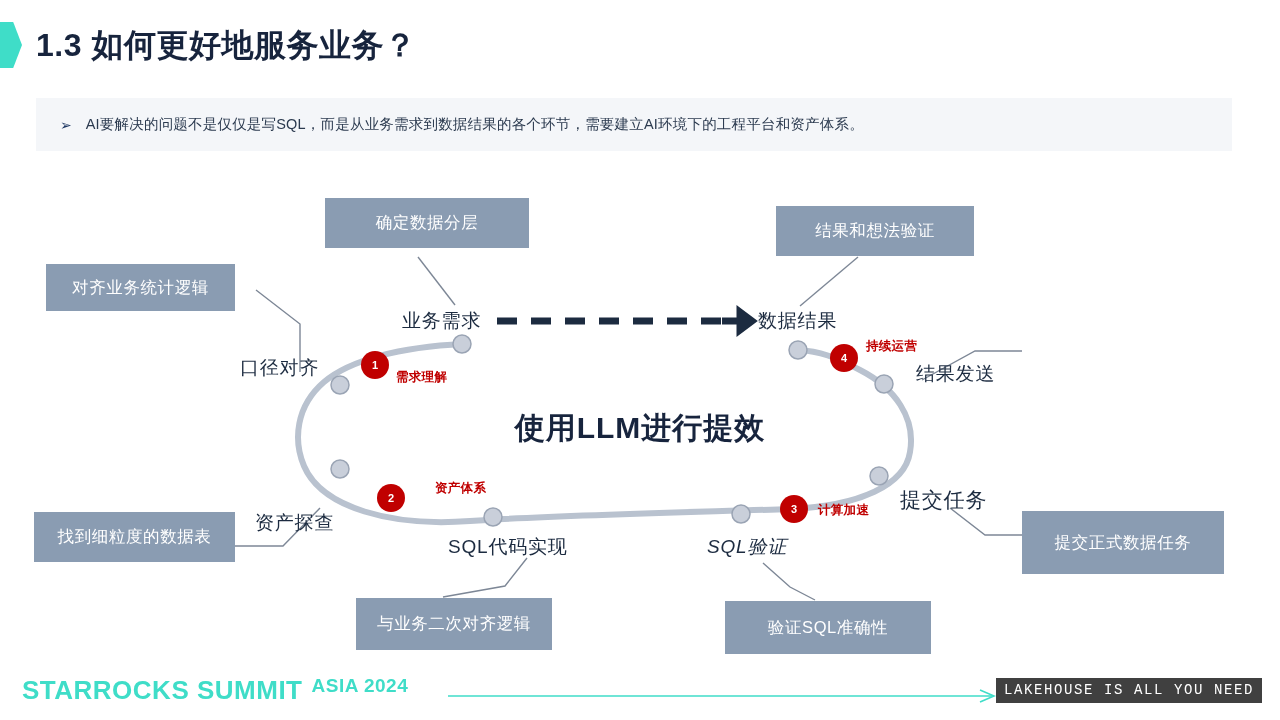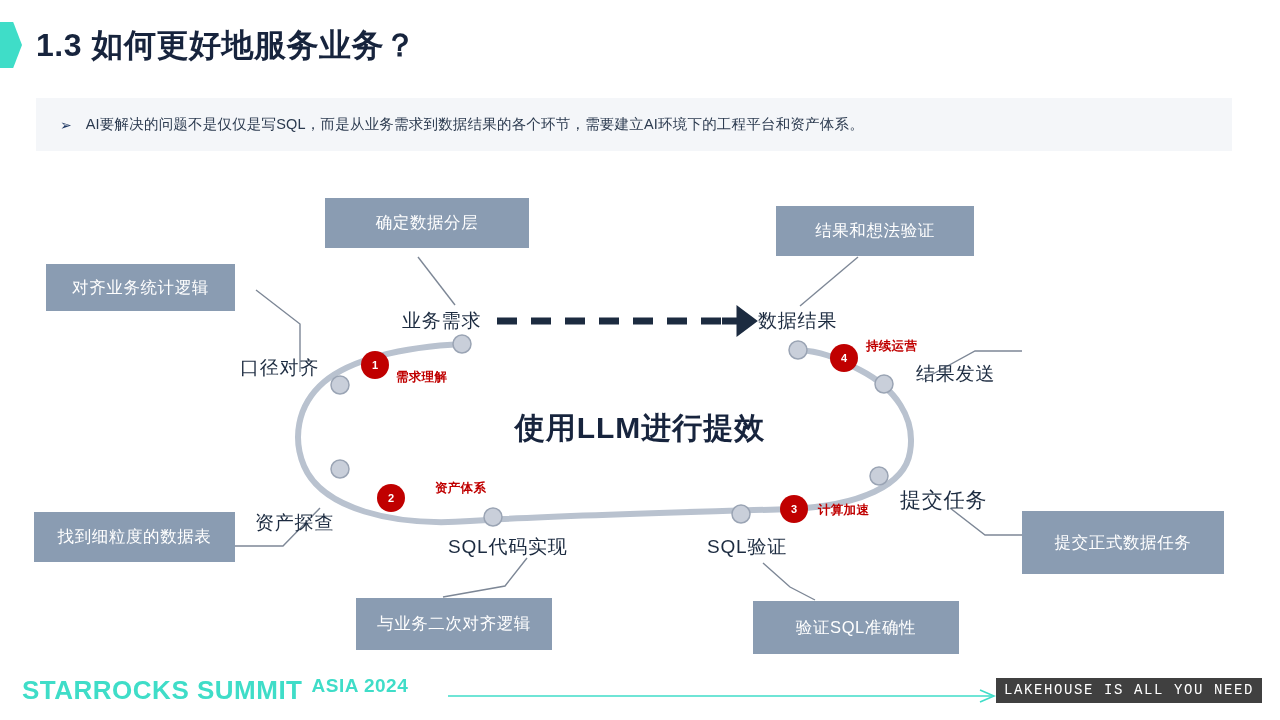--- a/index.html
+++ b/index.html
@@ -228,35 +228,35 @@
 
   <div class="callout" style="left:314px; top:198px; width:204px; height:50px;margin-left:11px;">确定数据分层</div>
 
   <div class="callout" style="left:760px; top:206px; width:198px; height:50px;margin-left:16px;">结果和想法验证</div>
 
 
   <div class="callout" style="left:34px;  top:512px; width:201px; height:50px;">找到细粒度的数据表</div>
 
   <div class="callout" style="left:356px; top:598px; width:196px; height:52px;">与业务二次对齐逻辑</div>
 
-  <div class="callout" style="left:725px; top:601px; width:206px; height:53px;margin-left:28px;">验证SQL准确性</div>
+  <div class="callout" style="left:725px; top:601px; width:206px; height:53px;">验证SQL准确性</div>
 
   <div class="callout" style="left:1022px;top:511px; width:202px; height:63px;">提交正式数据任务</div>
 
   <div class="stage-label" style="left:402px; top:308px;">业务需求</div>
 
   <div class="stage-label" style="left:758px; top:308px;">数据结果</div>
 
   <div class="stage-label" style="left:240px; top:355px;">口径对齐</div>
 
   <div class="stage-label" style="left:255px; top:489px;margin-top:21px;">资产探查</div>
 
   <div class="stage-label" style="left:448px; top:534px;">SQL代码实现</div>
 
-  <div class="stage-label" style="left:707px; top:534px;">SQL验证</div>
+  <div class="stage-label" style="left:707px; top:534px;font-style:italic;">SQL验证</div>
 
   <div class="stage-label" style="left:900px; top:486px; font-size:21px;">提交任务</div>
 
   <div class="stage-label" style="left:916px; top:361px;">结果发送</div>
 
   <div class="num-node" style="left:361px; top:351px;">1</div>
   <div class="red-tag" style="left:396px; top:369px;">需求理解</div>
 
   <div class="num-node" style="left:377px; top:484px;">2</div>
   <div class="red-tag" style="left:435px; top:480px;">资产体系</div>

